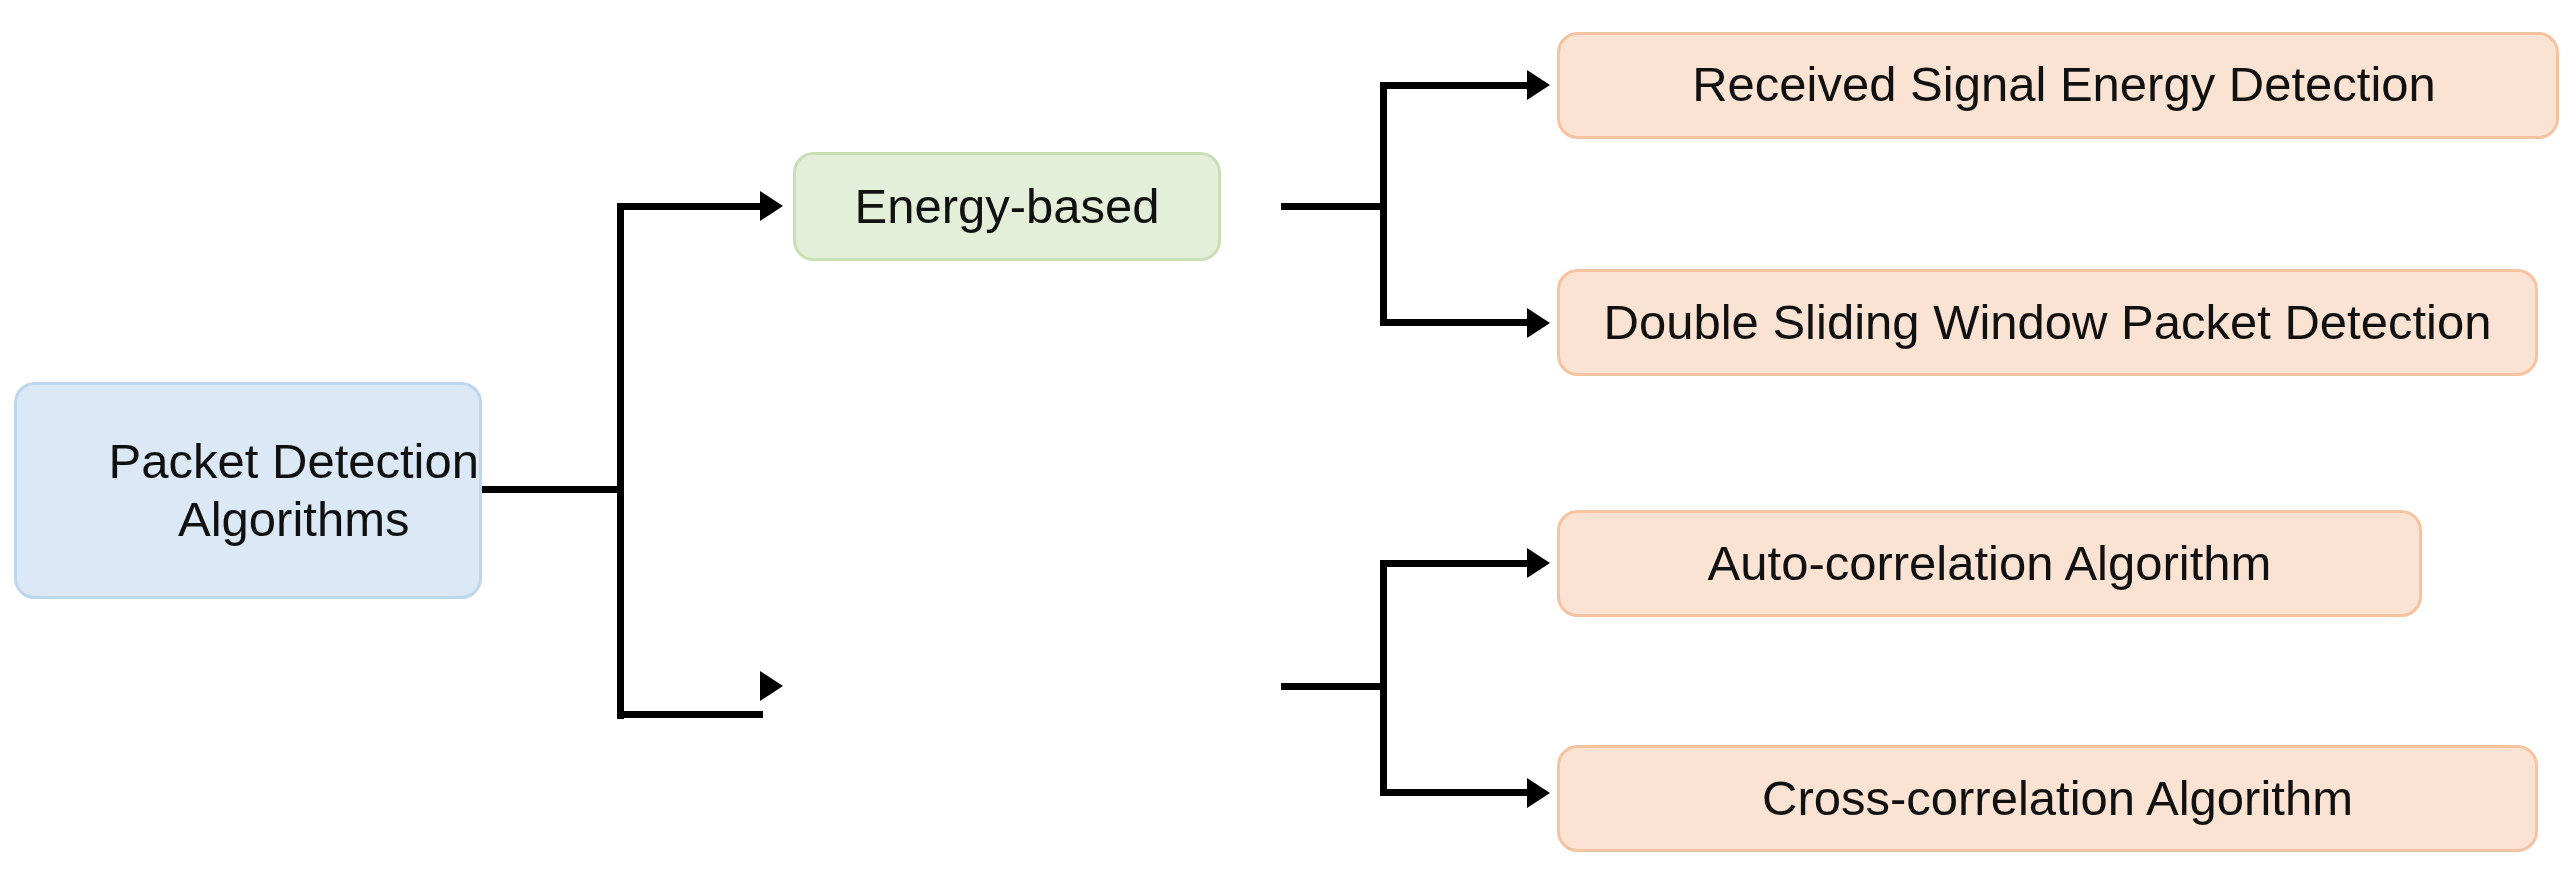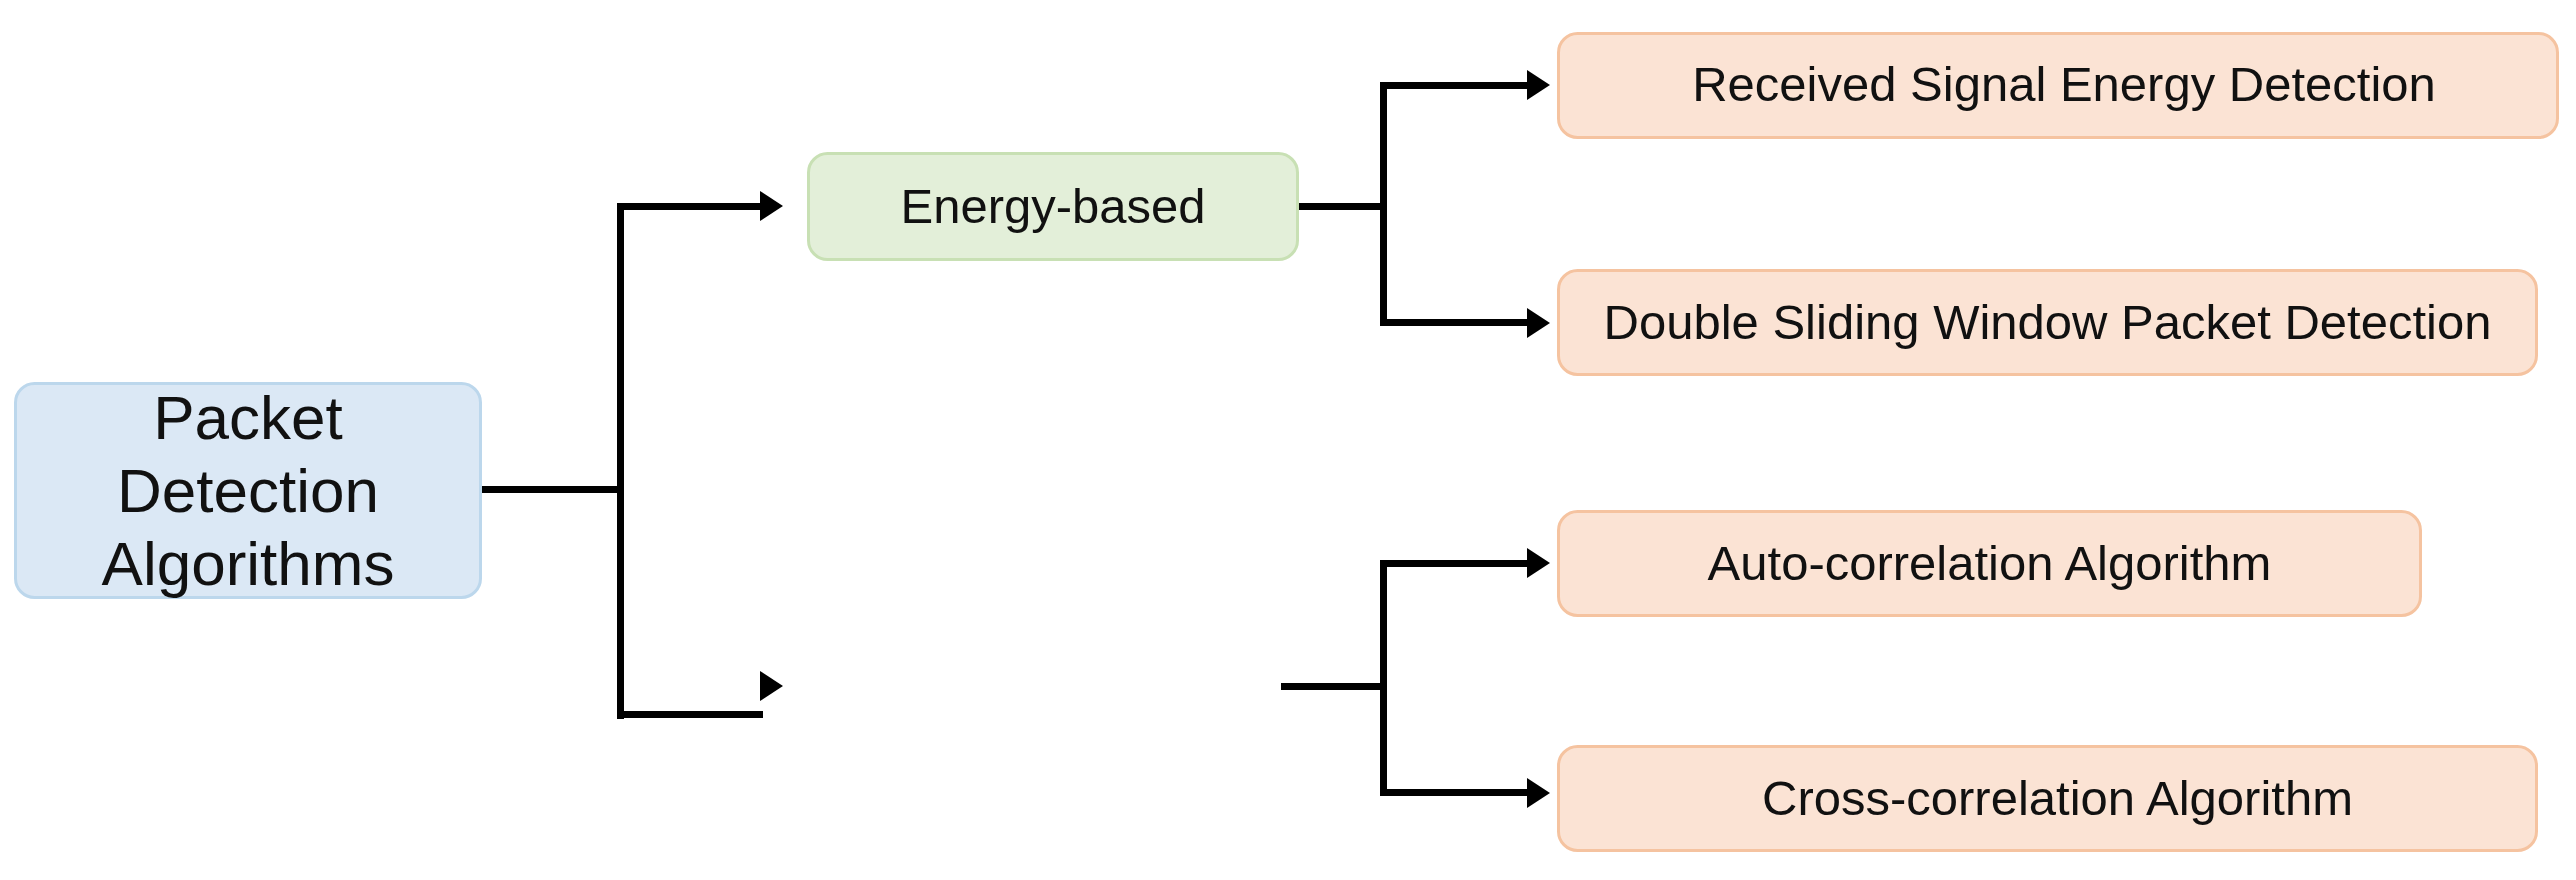--- a/index.html
+++ b/index.html
@@ -16,21 +16,22 @@
     border-radius:20.5px;
     color:#111111;
     line-height:1.18;
     white-space:pre-line;
   }
   .node .label{display:block;}
 
   .node-root{
     background:#dbe8f5;
     border:3.9px solid #bcd7ec;
-    font-size:62px;
+    font-size:49px;
+    justify-content:flex-end;
   }
   .node-branch{
     background:#e3efd9;
     border:3.9px solid #c8e0b4;
     font-size:49px;
   }
   .node-leaf{
     background:#fbe3d4;
     border:3.9px solid #f5c3a0;
     font-size:49px;
@@ -78,21 +79,21 @@
   <div class="arrow" style="left:1527px; top:548px;"></div>
 
   <div class="edge-h" style="left:1380px; top:789px; width:150px;"></div>
   <div class="arrow" style="left:1527px; top:778px;"></div>
 
   <div class="node node-root" style="left:14px; top:382px; width:468px; height:217px;">
     <span class="label">Packet Detection
 Algorithms</span>
   </div>
 
-  <div class="node node-branch" style="left:793px; top:152px; width:492px; height:109px;margin-left:14px;">
+  <div class="node node-branch" style="left:793px; top:152px; width:428px; height:109px;">
     <span class="label">Energy-based</span>
   </div>
 
 
   <div class="node node-leaf" style="left:1557px; top:31.5px; width:1002px; height:107px;padding-left:12px;">
     <span class="label">Received Signal Energy Detection</span>
   </div>
 
   <div class="node node-leaf" style="left:1557px; top:269px; width:981px; height:107px;">
     <span class="label">Double Sliding Window Packet Detection</span>

